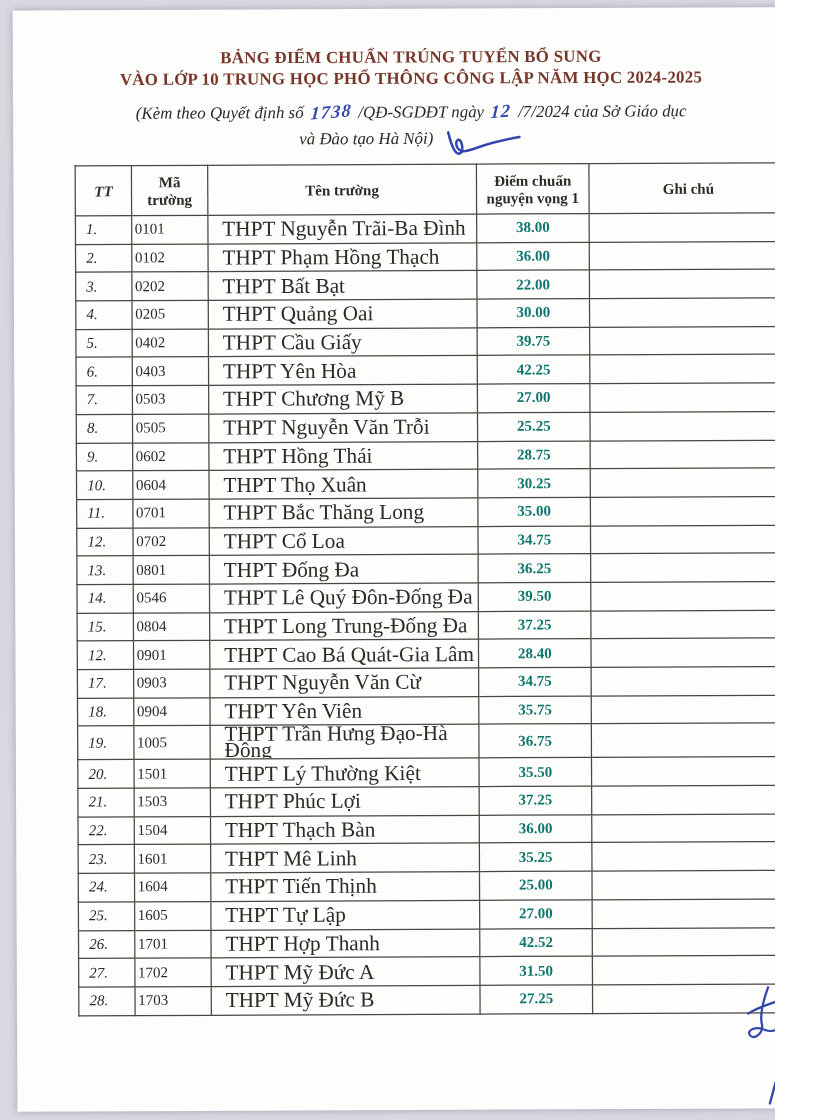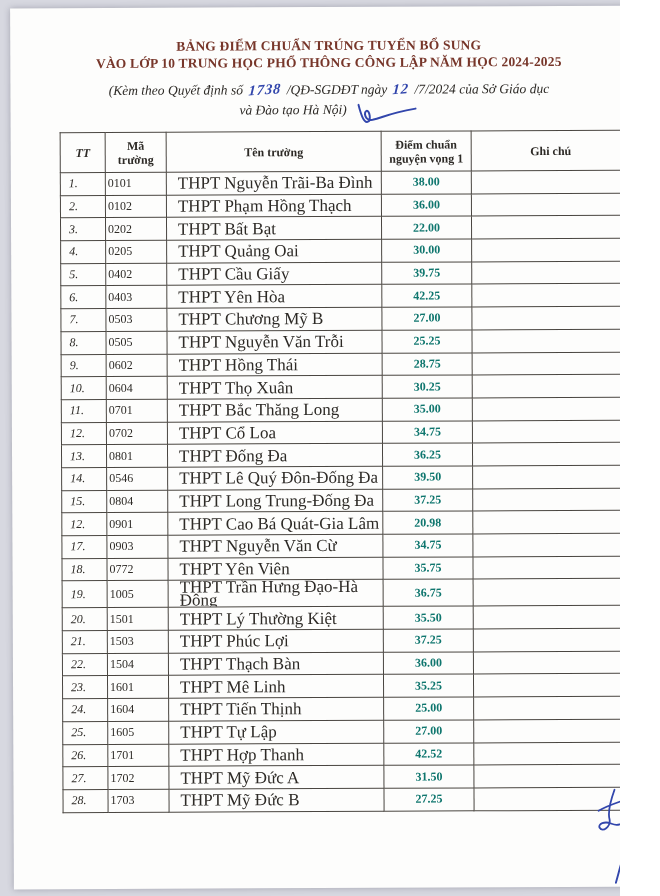--- a/index.html
+++ b/index.html
@@ -217,33 +217,33 @@
               <td class="col-tt">15.</td>
               <td class="col-code">0804</td>
               <td class="col-name">THPT Long Trung-Đống Đa</td>
               <td class="col-score">37.25</td>
               <td class="col-note"></td>
             </tr>
             <tr>
               <td class="col-tt">12.</td>
               <td class="col-code">0901</td>
               <td class="col-name">THPT Cao Bá Quát-Gia Lâm</td>
-              <td class="col-score">20.98</td>
+              <td class="col-score">28.40</td>
               <td class="col-note"></td>
             </tr>
             <tr>
               <td class="col-tt">17.</td>
               <td class="col-code">0903</td>
               <td class="col-name">THPT Nguyễn Văn Cừ</td>
               <td class="col-score">34.75</td>
               <td class="col-note"></td>
             </tr>
             <tr>
               <td class="col-tt">18.</td>
-              <td class="col-code">0772</td>
+              <td class="col-code">0904</td>
               <td class="col-name">THPT Yên Viên</td>
               <td class="col-score">35.75</td>
               <td class="col-note"></td>
             </tr>
             <tr>
               <td class="col-tt">19.</td>
               <td class="col-code">1005</td>
               <td class="col-name">THPT Trần Hưng Đạo-Hà Đông</td>
               <td class="col-score">36.75</td>
               <td class="col-note"></td>

